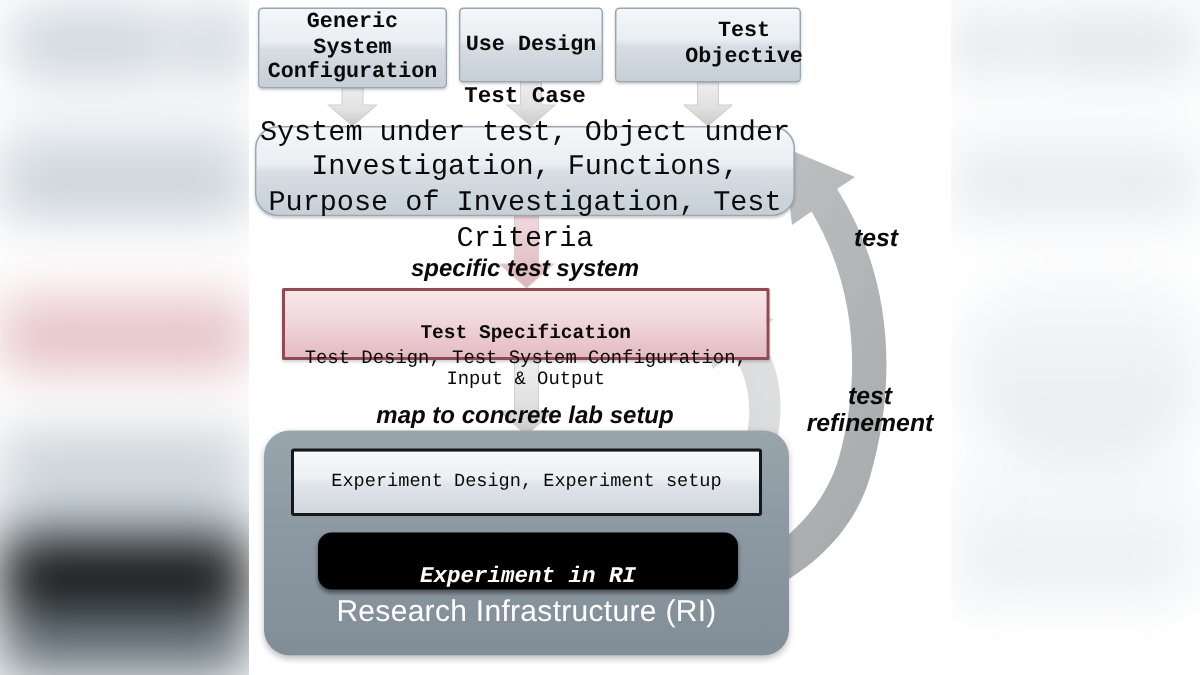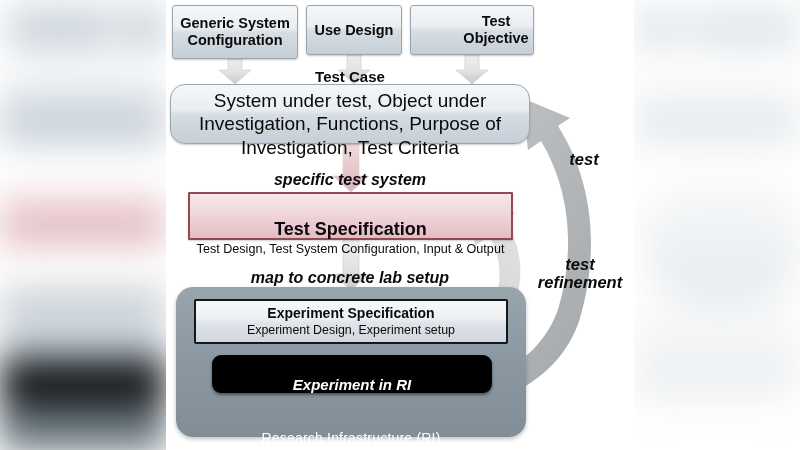--- a/index.html
+++ b/index.html
@@ -64,20 +64,21 @@
     overflow: hidden;
   }
 
   
   .box {
     position: absolute;
     box-sizing: border-box;
     text-align: center;
     color: #0a0a0a;
     line-height: 1.15;
+    font-family: Liberation Mono, monospace;
   }
 
   .box-steel {
     background: linear-gradient(180deg,
         #f4f7f9 0%,
         #e9eef2 42%,
         #d6dde3 52%,
         #c6cfd7 100%);
     border: 1px solid #9aa6b0;
     border-radius: 3px;
@@ -142,21 +143,21 @@
     border-radius: 15px;
   }
   #box-testcase .title-line { font-size: 15px; margin-bottom: 3px; }
   #box-testcase .sub-line   { font-size: 19px; line-height: 1.25; }
 
   #box-testspec {
     left: 22px; top: 192px; width: 325px; height: 48px;
     display: flex; flex-direction: column;
     align-items: center; justify-content: center;
   }
-  #box-testspec .title-line { font-size: 18px; margin-bottom: 2px; margin-top: 44px; }
+  #box-testspec .title-line { font-size: 13px; margin-bottom: 2px; margin-top: 44px; }
   #box-testspec .sub-line   { font-size: 12.6px; }
 
   
   #ri-container {
     position: absolute;
     left: 10px; top: 287px; width: 350px; height: 150px;
     background: linear-gradient(180deg, #99a5ad 0%, #8d99a2 45%, #818e97 100%);
     border-radius: 17px;
     box-shadow: 0 2px 4px rgba(0,0,0,0.25);
   }
@@ -176,25 +177,24 @@
     font-size: 15px;
     font-style: italic;
     font-weight: bold;
   }
 
   #ri-label {
     position: absolute;
     left: 0; top: 110px; width: 350px;
     text-align: center;
     color: #ffffff;
-    font-size: 14px;
+    font-size: 20px;
     font-family: "Liberation Sans", sans-serif;
     font-weight: normal;
     letter-spacing: 0.2px;
-    margin-top: 33px;
   }
 
   
   .annot {
     position: absolute;
     font-style: italic;
     font-weight: bold;
     color: #0a0a0a;
     white-space: nowrap;
     margin-top: 15px;
@@ -329,21 +329,20 @@
     <div class="box box-pink" id="box-testspec">
       <div class="title-line">Test Specification</div>
       <div class="sub-line">Test Design, Test System Configuration, Input &amp; Output</div>
     </div>
 
     <div class="annot" id="annot-map">map to concrete lab setup</div>
 
     <div id="ri-container">
 
       <div class="box box-exp" id="box-expspec">
-        <div class="title-line">Experiment Specification</div>
         <div class="sub-line">Experiment Design, Experiment setup</div>
       </div>
 
       <div class="box box-black" id="box-expri">
         <span>Experiment in RI</span>
       </div>
 
       <div id="ri-label">Research Infrastructure (RI)</div>
     </div>
 

